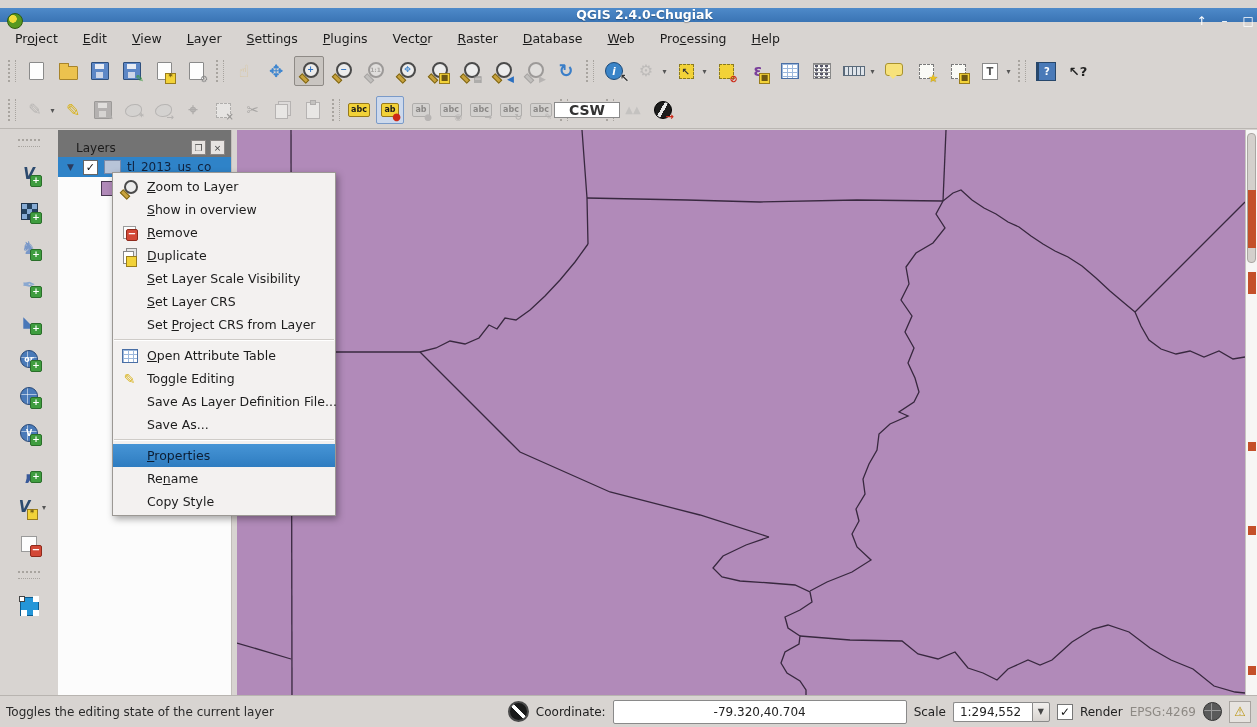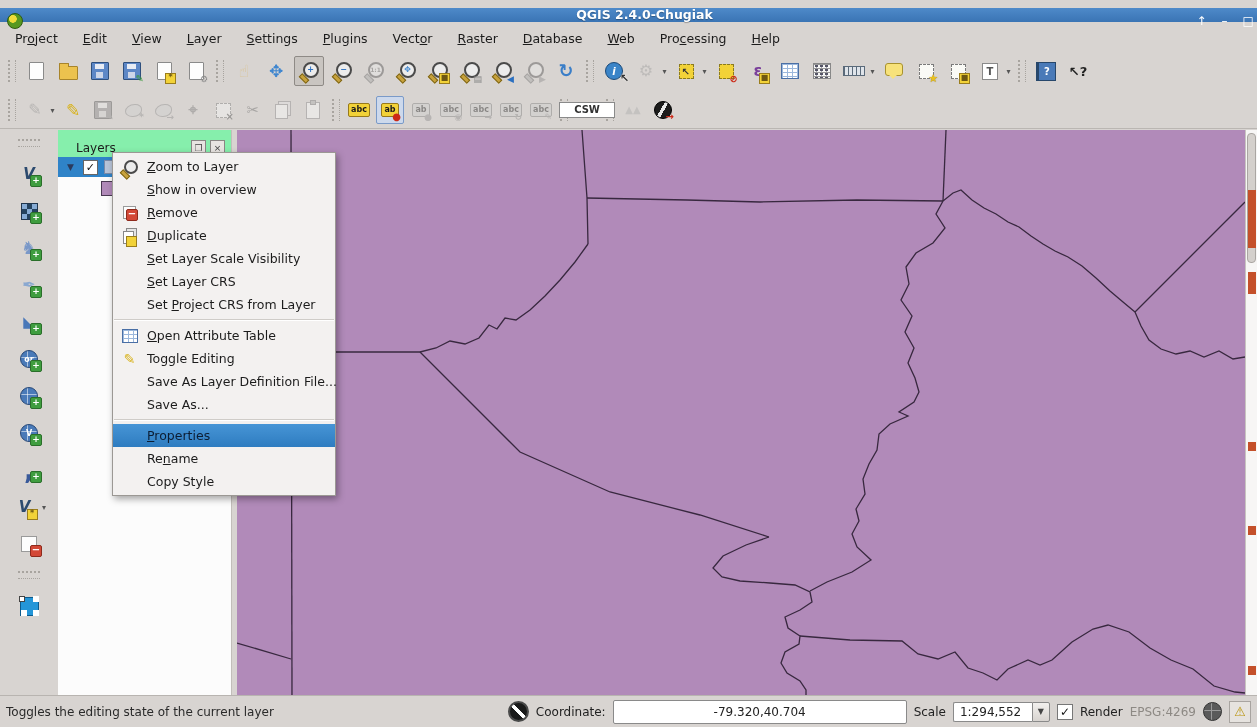--- a/index.html
+++ b/index.html
@@ -67,21 +67,21 @@
     background-image:repeating-linear-gradient(90deg,#5a6a7a 0 1px,transparent 1px 4px);}
   .s-bubble{width:16px;height:11px;background:#f7e27a;border:1px solid #a8922e;border-radius:3px;margin-bottom:4px;}
   .s-bubble::after{content:"";position:absolute;left:3px;bottom:-8px;border:4px solid transparent;border-top-color:#f7e27a;}
   .s-dash{width:13px;height:13px;border:1px dashed #7a7a7a;background:#fafaf6;}
   .s-tag{background:#f2d238;border:1px solid #97791b;border-radius:2px;font-size:8px;font-weight:bold;
     color:#1a1a1a;padding:2px 2px;line-height:8px;letter-spacing:0;}
   .s-sqy{width:13px;height:13px;background:#f2d238;border:1px dashed #8a7a20;}
   .s-sqy .ovl{font-size:10px;}
   .s-book{width:16px;height:17px;background:#4a7ab8;border:1px solid #27476b;border-left:3px solid #27476b;
     color:#fff;font-size:10px;font-weight:bold;}
-  .s-csw{background:#fff;border:1px solid #8a8a8a;color:#333;font-size:10px;font-weight:bold;padding:3px 14px;line-height:8px;}
+  .s-csw{background:#fff;border:1px solid #8a8a8a;color:#333;font-size:14px;font-weight:bold;padding:3px 14px;line-height:8px;}
   .s-info{width:16px;height:16px;border-radius:50%;background:#3a84c8;border:1px solid #1c4a78;color:#fff;
     font-size:10px;font-weight:bold;font-style:italic;}
   .s-info .ovl{left:auto;top:auto;right:-7px;bottom:-6px;width:auto;height:auto;color:#333;
     text-shadow:0 0 2px #fff;font-size:11px;}
   .s-annot{width:14px;height:15px;background:#fff;border:1px solid #8a8a8a;color:#555;font-size:10px;font-weight:bold;}
   .s-globe{width:16px;height:16px;border-radius:50%;background:#4a7ab8;border:1px solid #2a4a78;color:#fff;
     font-size:8px;font-weight:bold;
     background-image:linear-gradient(transparent 6px,rgba(255,255,255,.55) 6px,rgba(255,255,255,.55) 7px,transparent 7px),
       linear-gradient(90deg,transparent 6px,rgba(255,255,255,.55) 6px,rgba(255,255,255,.55) 7px,transparent 7px);}
   .s-globe-dark{width:16px;height:16px;border-radius:50%;background:#1c1c1c;border:1px solid #000;
@@ -100,21 +100,21 @@
     left:-2px;top:-2px;box-shadow:14px 0 0 #fff,2px 14px 0 #fff,14px 14px 0 #fff;}
   .s-vnodes{font-size:15px;font-weight:bold;font-style:italic;color:#2c4a6e;}
   
   #left-toolbar{position:absolute;left:0;top:130px;width:58px;height:565px;display:flex;flex-direction:column;
     align-items:center;gap:9px;padding-top:5px;box-sizing:border-box;}
   #left-toolbar .tb{width:30px;height:28px;margin:0;}
   #left-toolbar .lt-row{display:flex;align-items:center;}
   #left-toolbar .dd{margin:0;}
   
   #layers-panel{position:absolute;left:58px;top:130px;width:173px;height:565px;background:#fcfcfc;}
-  #layers-header{height:35px;background:#86efac;display:flex;align-items:center;padding-left:18px;font-size:12px;color:#1c1c1c;}
+  #layers-header{height:35px;background:#737373;display:flex;align-items:center;padding-left:18px;font-size:12px;color:#1c1c1c;}
   #layers-header .hbtns{margin-left:auto;display:flex;gap:4px;padding-right:6px;}
   .hbtn{width:13px;height:13px;border:1px solid #8a8684;background:#e8e4e1;display:flex;align-items:center;
     justify-content:center;font-size:9px;color:#444;}
   #layer-row{position:absolute;left:0;top:27px;width:173px;height:20px;background:#2f83c8;display:flex;align-items:center;}
   #layer-expander{margin-left:9px;font-size:9px;color:#2b3a5c;}
   #layer-checkbox{width:13px;height:13px;background:#fff;border:1px solid #666;margin-left:9px;
     display:flex;align-items:center;justify-content:center;font-size:11px;font-weight:bold;color:#111;line-height:1;}
   #layer-icon{width:15px;height:12px;background:#b8c4d8;border:1px solid #7a8aa8;margin-left:6px;}
   #layer-name{margin-left:6px;color:#10233f;font-size:12px;white-space:nowrap;overflow:hidden;}
   #layer-swatch{position:absolute;left:43px;top:51px;width:16px;height:13px;border:1px solid #4a3a52;}
@@ -512,21 +512,21 @@
   </div>
   <div id="map-vscroll">
     <div class="vthumb"></div>
     <div class="vmark" style="top:60px;height:58px"></div>
     <div class="vmark" style="top:142px;height:22px"></div>
     <div class="vmark" style="top:312px;height:9px"></div>
     <div class="vmark" style="top:396px;height:9px"></div>
     <div class="vmark" style="top:536px;height:9px"></div>
   </div>
 
-  <div id="context-menu" style="left:112px;top:152px;width:222px">
+  <div id="context-menu" style="left:112px;top:172px;width:222px">
       <div class="mi">
         <span class="mico">
           <span class="sh s-mag"></span>
         </span>
         <span class="milabel"><u>Z</u>oom to Layer</span>
       </div>
       <div class="mi">
         <span class="milabel"><u>S</u>how in overview</span>
       </div>
       <div class="mi">

